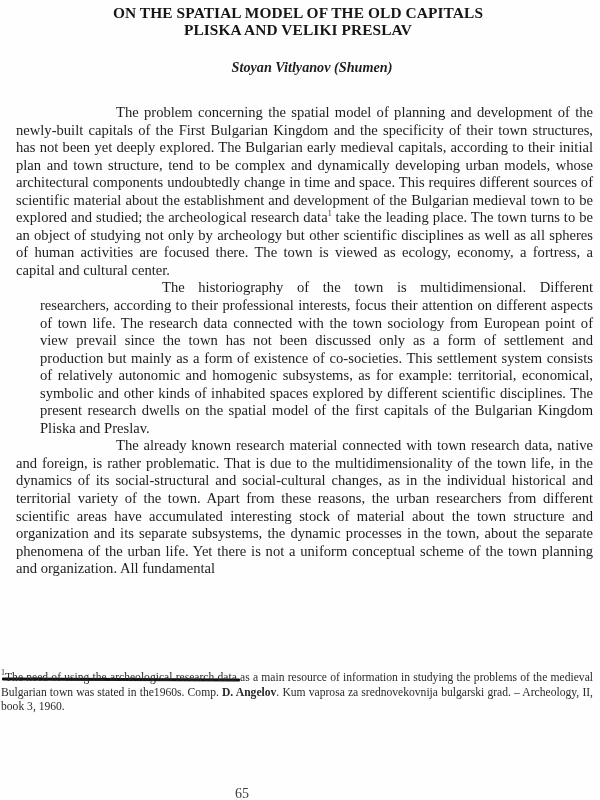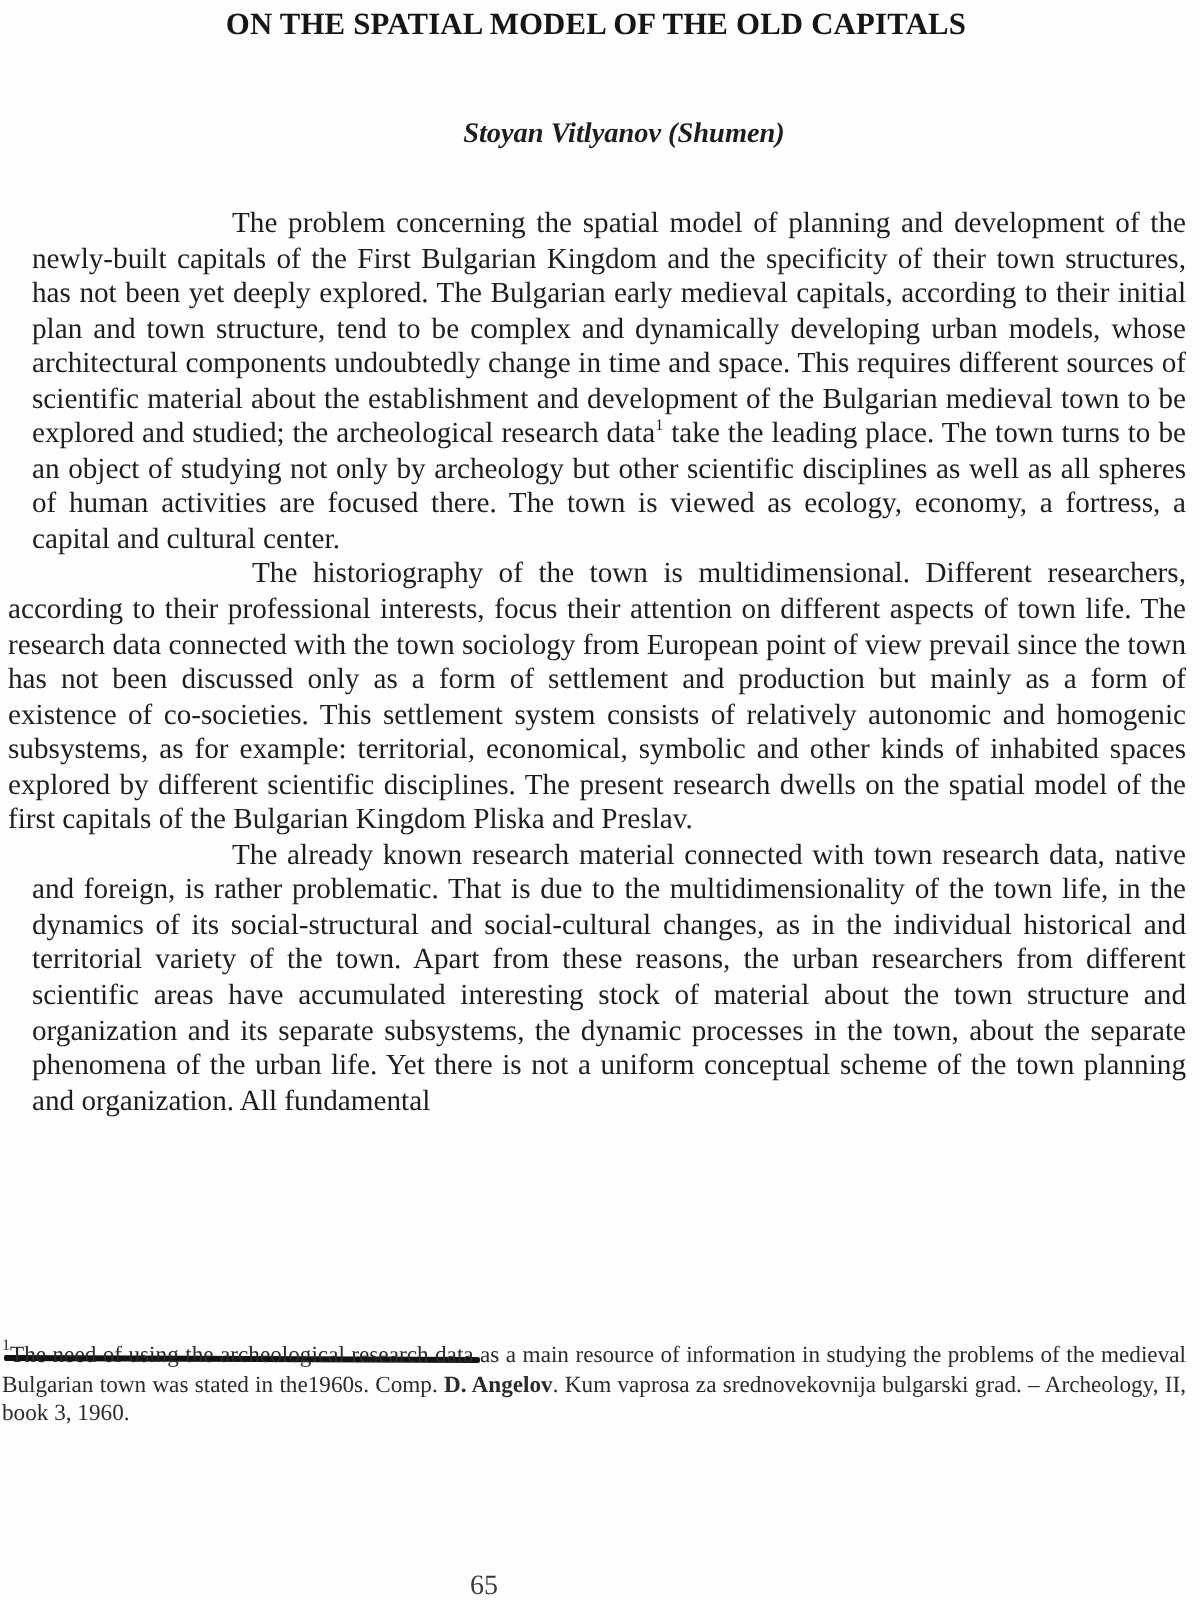--- a/index.html
+++ b/index.html
@@ -28,21 +28,21 @@
     color:#1e1e1e;
   }
   .body {
     position:absolute; left:4px; top:104px; width:589px;
     font-size:14.6px;
     line-height:17.55px;
     text-align:justify;
     color:#1d1d1d;
   }
   .body p { margin:0; text-indent:100px; }
-  .body p.hist { text-indent:122px; }
+  .body p.hist { text-indent:122px;margin-left:36px; }
   .body p.first { text-indent:100px;margin-left:12px; }
   sup { font-size:8px; line-height:0; vertical-align:6px; }
   .rule {
     position:absolute; left:2px; top:678px; width:238px; height:2.5px;
     background:#111; border-radius:1px;
     transform:rotate(0.25deg);
   }
   .footnote {
     position:absolute; left:1px; top:671px; width:592px;
     font-size:11.6px; line-height:14.6px;
@@ -56,20 +56,21 @@
     font-size:14px; color:#3a3a3a;
   }
 </style>
 </head>
 <body>
 
 <div class="page">
 
   <div class="title">
     <div>ON THE SPATIAL MODEL OF THE OLD CAPITALS</div>
+    <div>PLISKA AND VELIKI PRESLAV</div>
   </div>
 
   <div class="author">Stoyan Vitlyanov (Shumen)</div>
 
   <div class="body">
     <p class="first"><span>The problem concerning the spatial model of planning and development of the newly-built capitals of the First Bulgarian Kingdom and the specificity of their town structures, has not been yet deeply explored. The Bulgarian early medieval capitals, according to their initial plan and town structure, tend to be complex and dynamically developing urban models, whose architectural components undoubtedly change in time and space. This requires different sources of scientific material about the establishment and development of the Bulgarian medieval town to be explored and studied; the archeological research data</span><sup>1</sup><span> take the leading place. The town turns to be an object of studying not only by archeology but other scientific disciplines as well as all spheres of human activities are focused there. The town is viewed as ecology, economy, a fortress, a capital and cultural center.</span></p>
     <p class="hist">The historiography of the town is multidimensional. Different researchers, according to their professional interests, focus their attention on different aspects of town life. The research data connected with the town sociology from European point of view prevail since the town has not been discussed only as a form of settlement and production but mainly as a form of existence of co-societies. This settlement system consists of relatively autonomic and homogenic subsystems, as for example: territorial, economical, symbolic and other kinds of inhabited spaces explored by different scientific disciplines. The present research dwells on the spatial model of the first capitals of the Bulgarian Kingdom Pliska and Preslav.</p>
     <p class="first">The already known research material connected with town research data, native and foreign, is rather problematic. That is due to the multidimensionality of the town life, in the dynamics of its social-structural and social-cultural changes, as in the individual historical and territorial variety of the town. Apart from these reasons, the urban researchers from different scientific areas have accumulated interesting stock of material about the town structure and organization and its separate subsystems, the dynamic processes in the town, about the separate phenomena of the urban life. Yet there is not a uniform conceptual scheme of the town planning and organization. All fundamental</p>
   </div>
 

